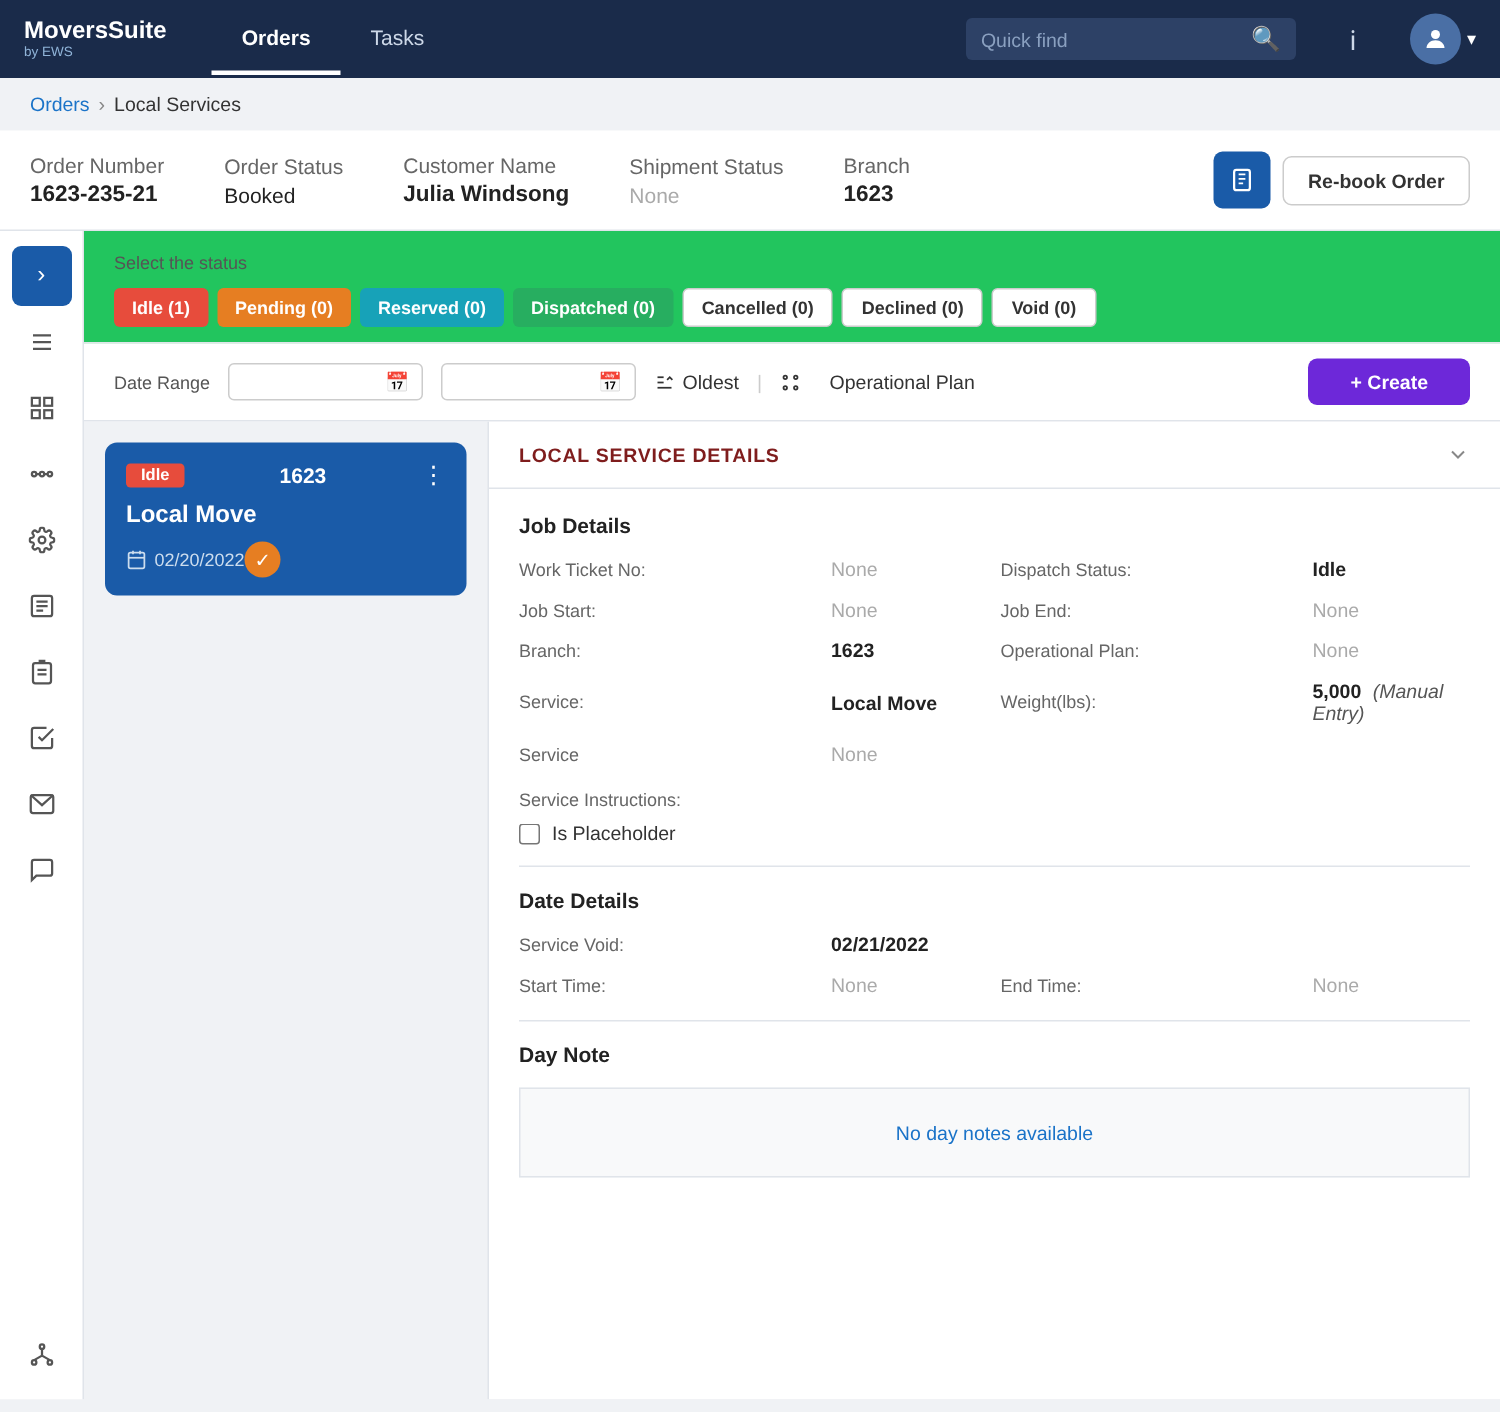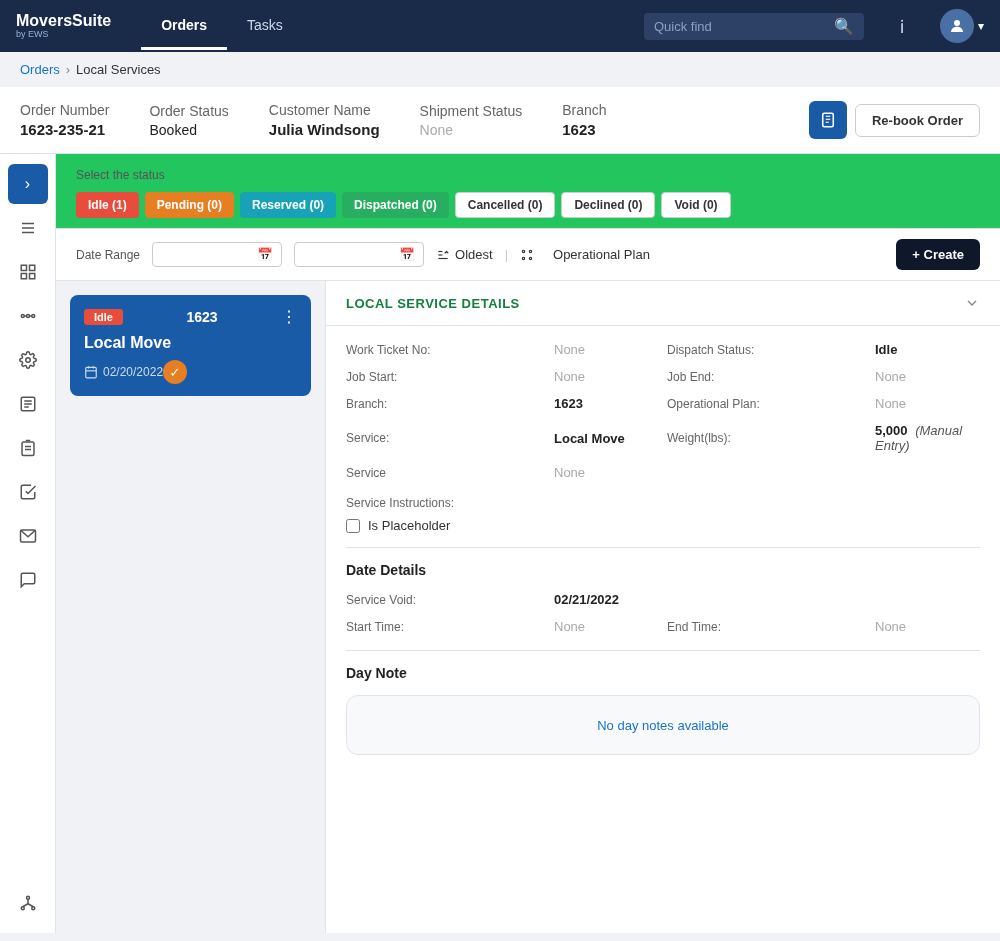--- a/index.html
+++ b/index.html
@@ -251,25 +251,25 @@
       align-items: center;
       gap: 19px;
       background: none;
       border: none;
       cursor: pointer;
       font-size: 13px;
       color: #333;
     }
     .create-btn {
       margin-left: auto;
-      background: #0f172a;
+      background: #6d28d9;
       color: white;
       border: none;
       border-radius: 6px;
-      padding: 8px 16px;
+      padding: 8px 28px;
       font-size: 13px;
       font-weight: bold;
       cursor: pointer;
       display: flex;
       align-items: center;
       gap: 5px;
     }
 
     
     .two-panel {
@@ -341,21 +341,21 @@
       display: flex;
       align-items: center;
       justify-content: space-between;
       padding: 14px 20px;
       border-bottom: 1px solid #e0e4ea;
       cursor: pointer;
     }
     .detail-section-title {
       font-size: 13px;
       font-weight: bold;
-      color: #15803d;
+      color: #7f1d1d;
       letter-spacing: 0.5px;
       text-transform: uppercase;
     }
     .detail-body { padding: 16px 20px; }
     .section-group-title {
       font-size: 14px;
       font-weight: bold;
       color: #222;
       margin-bottom: 14px;
     }
@@ -373,21 +373,21 @@
       display: flex;
       align-items: center;
       gap: 8px;
       margin-bottom: 14px;
     }
     .checkbox-row input[type="checkbox"] { width: 14px; height: 14px; }
     .divider { border: none; border-top: 1px solid #e0e4ea; margin: 10px 0 14px; }
     .day-note-area {
       background: #f8f9fa;
       border: 1px solid #e0e4ea;
-      border-radius: 12px;
+      border-radius: 0;
       min-height: 60px;
       padding: 10px;
       margin-top: 8px;
       display: flex;
       align-items: center;
       justify-content: center;
     }
     .day-note-empty { color: #1a73c8; font-size: 13px; }
   </style>
 </head>
@@ -610,20 +610,21 @@
       </div>
 
       <div class="detail-panel">
         <div class="detail-section-header">
           <span class="detail-section-title">LOCAL SERVICE DETAILS</span>
           <svg width="16" height="16" viewBox="0 0 24 24" fill="none" stroke="#888" stroke-width="2">
               <polyline points="6 9 12 15 18 9"></polyline>
             </svg>
         </div>
         <div class="detail-body">
+          <div class="section-group-title">Job Details</div>
           <div class="detail-grid">
             <span class="detail-label">Work Ticket No:</span>
             <span class="detail-value-none">None</span>
             <span class="detail-label">Dispatch Status:</span>
             <span class="detail-value">Idle</span>
 
             <span class="detail-label">Job Start:</span>
             <span class="detail-value-none">None</span>
             <span class="detail-label">Job End:</span>
             <span class="detail-value-none">None</span>

